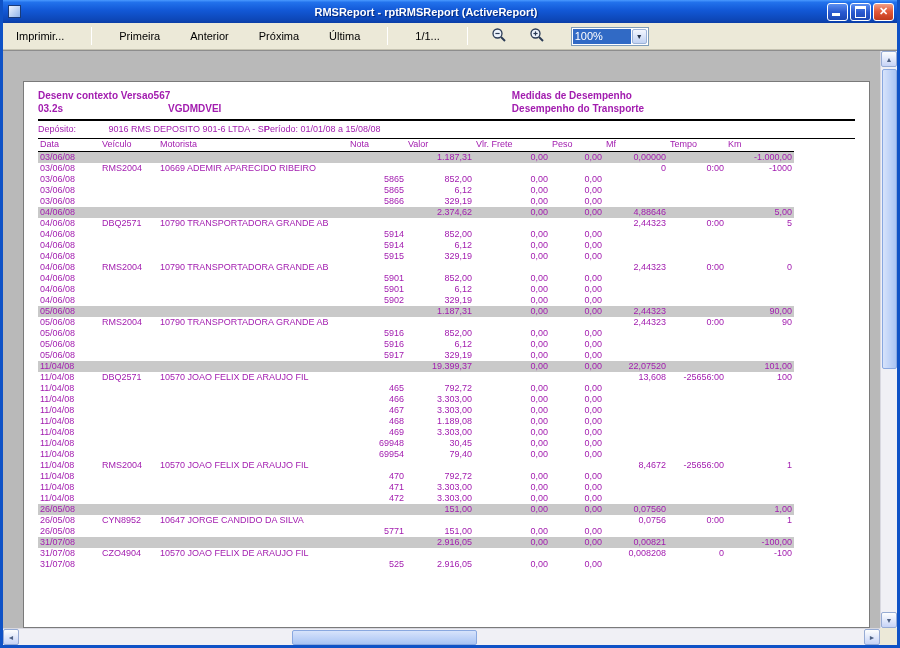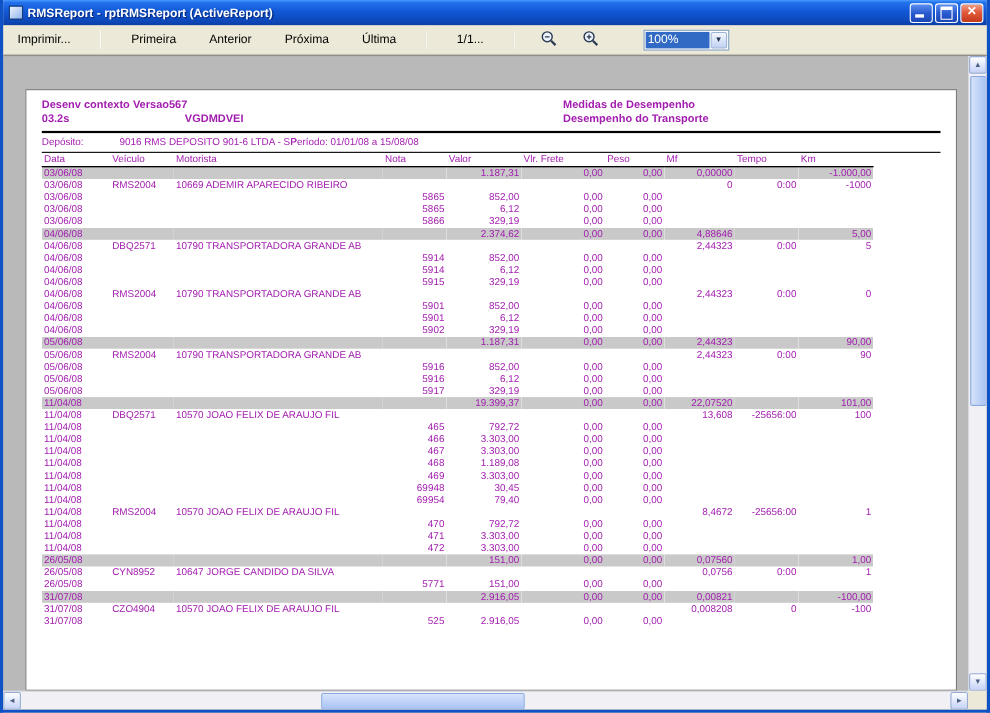--- a/index.html
+++ b/index.html
@@ -3,21 +3,21 @@
 <meta charset="utf-8">
 <style>
   * { margin:0; padding:0; box-sizing:border-box; }
   html,body { width:900px; height:648px; font-family:"Liberation Sans", sans-serif; background:#c0c0c0; }
   .window { width:900px; height:648px; display:flex; flex-direction:column;
             border-left:3px solid #0f52c6; border-right:3px solid #0f52c6; border-bottom:3px solid #0f52c6; }
 
   
   .titlebar { height:23px; flex:0 0 23px; display:flex; align-items:center; padding:0 3px 0 5px;
     background:linear-gradient(180deg,#4a9aff 0%,#2272ec 10%,#1258d6 45%,#0d47b8 85%,#0a3da6 100%);
-    color:#fff; }
+    color:#fff;text-align:center; }
   .app-icon { width:13px; height:13px; margin-right:4px; flex:0 0 13px;
     background:linear-gradient(135deg,#eef4ff,#8fb4ea); border:1px solid #1a3b78; }
   .title-text { font-size:11px; font-weight:bold; text-shadow:1px 1px 1px #00257a; white-space:nowrap; overflow:hidden; flex:1; }
   .win-buttons { display:flex; gap:2px; }
   .win-btn { width:21px; height:18px; border-radius:3px; border:1px solid #fff;
     display:flex; align-items:center; justify-content:center; position:relative;
     background:linear-gradient(180deg,#5c8ff0 0%,#2a5ad0 50%,#1b47b4 100%); cursor:pointer; }
   .win-btn.min::after { content:""; position:absolute; left:4px; bottom:4px; width:8px; height:3px; background:#fff; }
   .win-btn.max::after { content:""; width:9px; height:8px; border:1px solid #fff; border-top:3px solid #fff; }
   .win-btn.close { background:linear-gradient(180deg,#f0a088 0%,#e35a3a 45%,#c13a1c 100%); }
@@ -25,21 +25,21 @@
 
   
   .toolbar { height:27px; flex:0 0 27px; background:#ece9d8; border-bottom:1px solid #c6c3b2;
     display:flex; align-items:center; padding:0 6px; gap:16px; }
   .tb-btn { background:transparent; border:1px solid transparent; font-family:"Liberation Sans",sans-serif;
     font-size:11px; color:#000; padding:3px 6px; cursor:pointer; white-space:nowrap; }
   .tb-sep { width:1px; height:18px; background:#c0bca8; border-right:1px solid #fff; margin:0 4px; }
   .icon-btn { background:transparent; border:1px solid transparent; width:22px; height:22px;
     display:flex; align-items:center; justify-content:center; cursor:pointer; }
   .combo { width:78px; height:19px; border:1px solid #7f9db9; background:#fff; display:flex;
-    align-items:center; margin-left:21px; cursor:pointer; }
+    align-items:center; margin-left:7px; cursor:pointer; }
   .combo-text { flex:1; font-size:11px; padding:0 2px; background:#316ac5; color:#fff; margin:1px; line-height:15px; }
   .combo-arrow { width:15px; height:15px; margin-right:1px; flex:0 0 15px; font-size:7px; color:#26354d;
     display:flex; align-items:center; justify-content:center;
     background:linear-gradient(180deg,#f2f6fe,#c2d3f3); border:1px solid #9cb3d8; border-radius:2px; }
 
   
   .viewport { flex:1; position:relative; background:#b9b9b9; border-top:1px solid #8d8d8d; overflow:hidden; }
   .page { position:absolute; left:20px; top:30px; right:27px; bottom:17px; background:#fff;
     border:1px solid #7a7a7a; padding:8px 14px 0 14px; overflow:hidden; color:#a21caf; }
 

